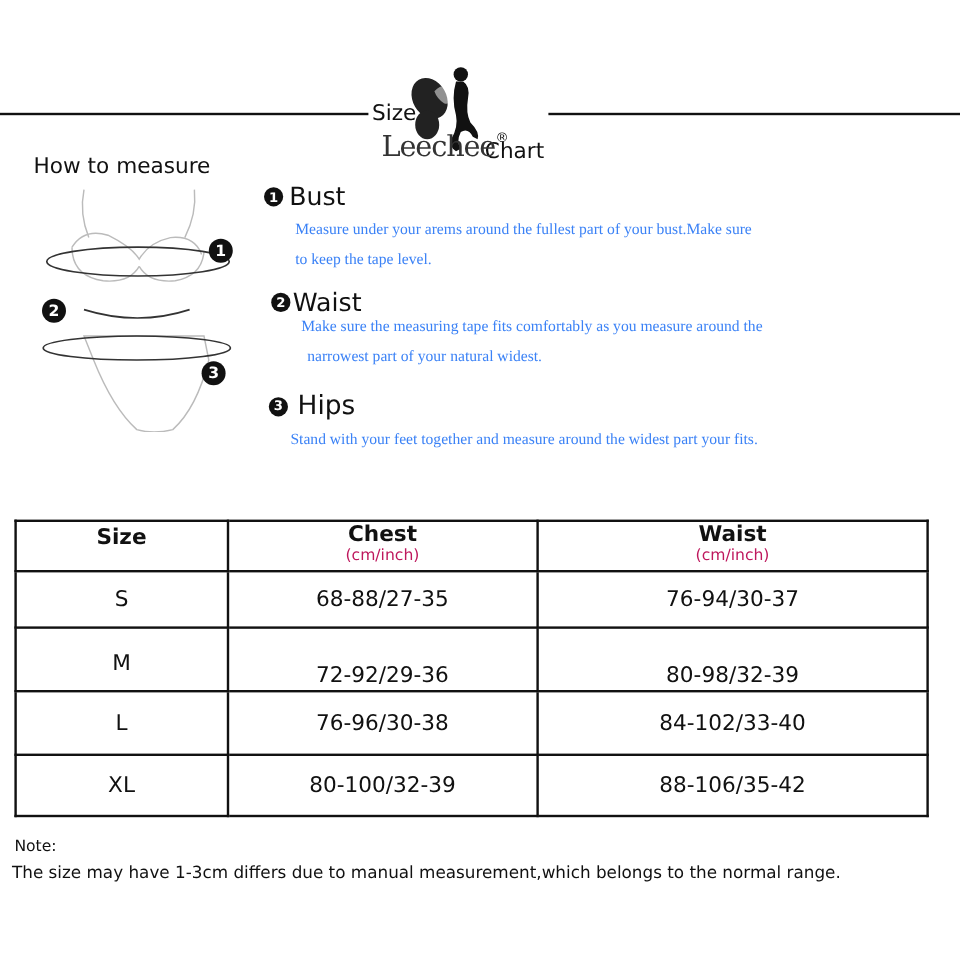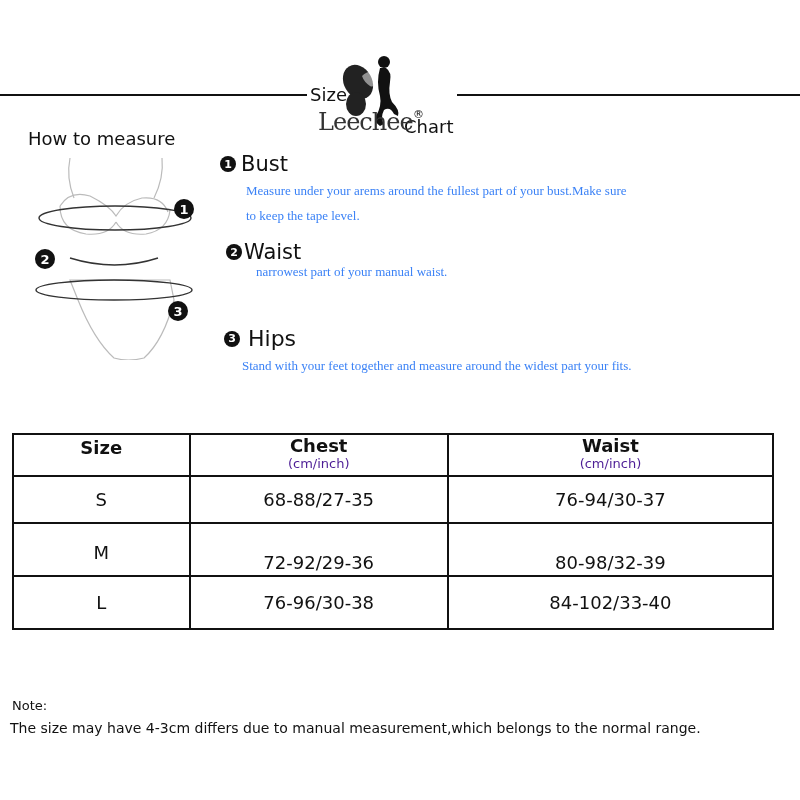--- a/index.html
+++ b/index.html
@@ -12,21 +12,21 @@
   .logo-script { left:318px; top:108px; font-family:"DejaVu Serif", serif; font-size:24px; color:#333; letter-spacing:-1px; }
   .reg { left:413px; top:108px; font-size:11px; }
   .howto { left:28px; top:128px; font-size:18px; color:#111; }
   .fig { left:30px; top:150px; width:170px; height:210px; }
   .sec-head { font-size:21px; color:#111; display:flex; align-items:center; }
   .num-badge { display:inline-flex; width:16px; height:16px; border-radius:50%; background:#111; color:#fff; font-size:11px; font-weight:bold; align-items:center; justify-content:center; margin-right:5px; }
   .desc { font-size:13px; color:#3b82f6; line-height:25px;font-family:Liberation Serif, serif; }
   table.sz { position:absolute; left:12px; top:433px; width:762px; border-collapse:collapse; }
   table.sz td { border:2px solid #111; text-align:center; font-size:18px; padding:0; }
   .th-main { font-weight:bold; font-size:18px; display:block; }
-  .th-sub { font-size:13px; display:block; color:#4c1d95;text-align:center; }
+  .th-sub { font-size:13px; display:block; color:#be185d;text-align:center; }
   .note-h { left:12px; top:698px; font-size:13px; }
   .note-t { left:10px; top:720px; font-size:14px; }
 </style>
 </head>
 <body>
 
 <div class="abs hr-left"></div>
 <div class="abs hr-right"></div>
 <span class="abs title-word" style="left:310px;">Size</span>
 <span class="abs title-word" style="left:404px;margin-top:32px;">Chart</span>
@@ -66,21 +66,22 @@
 <div class="abs desc" style="left:246px;top:178px;">
   <div>Measure under your arems around the fullest part of your bust.Make sure</div>
   <div>to keep the tape level.</div>
 </div>
 
 <div class="abs sec-head" style="left:226px;top:240px;">
   <span class="num-badge" style="margin-right:2px;">2</span>
   <span>Waist</span>
 </div>
 <div class="abs desc" style="left:251px;top:259px;">
-  <div style="padding-left:5px;">narrowest part of your manual waist.</div>
+  <div>Make sure the measuring tape fits comfortably as you measure around the</div>
+  <div style="padding-left:5px;">narrowest part of your natural widest.</div>
 </div>
 
 <div class="abs sec-head" style="left:224px;top:326px;font-size:22px;">
   <span class="num-badge" style="margin-right:8px;">3</span>
   <span>Hips</span>
 </div>
 <div class="abs desc" style="left:242px;top:353px;">
   <div>Stand with your feet together and measure around the widest part your fits.</div>
 </div>
 
@@ -112,17 +113,22 @@
   <tr style="height:53px;">
     <td style="vertical-align:top;padding-top:18px;">M</td>
     <td style="vertical-align:bottom;padding-bottom:2px;">72-92/29-36</td>
     <td style="vertical-align:bottom;padding-bottom:2px;">80-98/32-39</td>
   </tr>
   <tr style="height:53px;">
     <td>L</td>
     <td>76-96/30-38</td>
     <td>84-102/33-40</td>
   </tr>
+  <tr style="height:51px;">
+    <td>XL</td>
+    <td>80-100/32-39</td>
+    <td>88-106/35-42</td>
+  </tr>
 </tbody>
   </table>
 
 <span class="abs note-h">Note:</span>
-<span class="abs note-t">The size may have 4-3cm differs due to manual measurement,which belongs to the normal range.</span>
+<span class="abs note-t">The size may have 1-3cm differs due to manual measurement,which belongs to the normal range.</span>
 
 </body></html>

